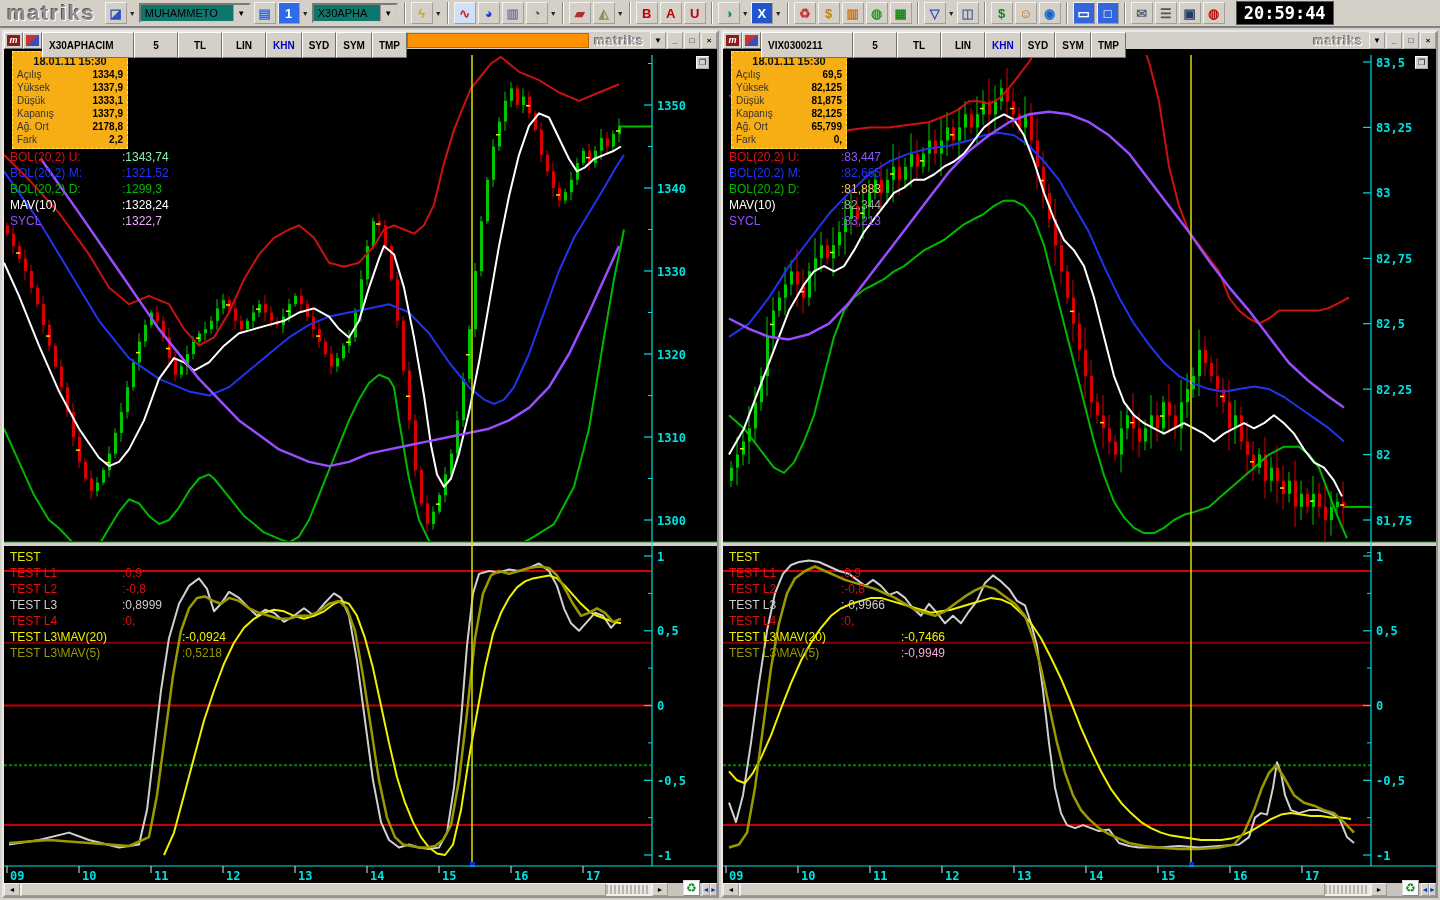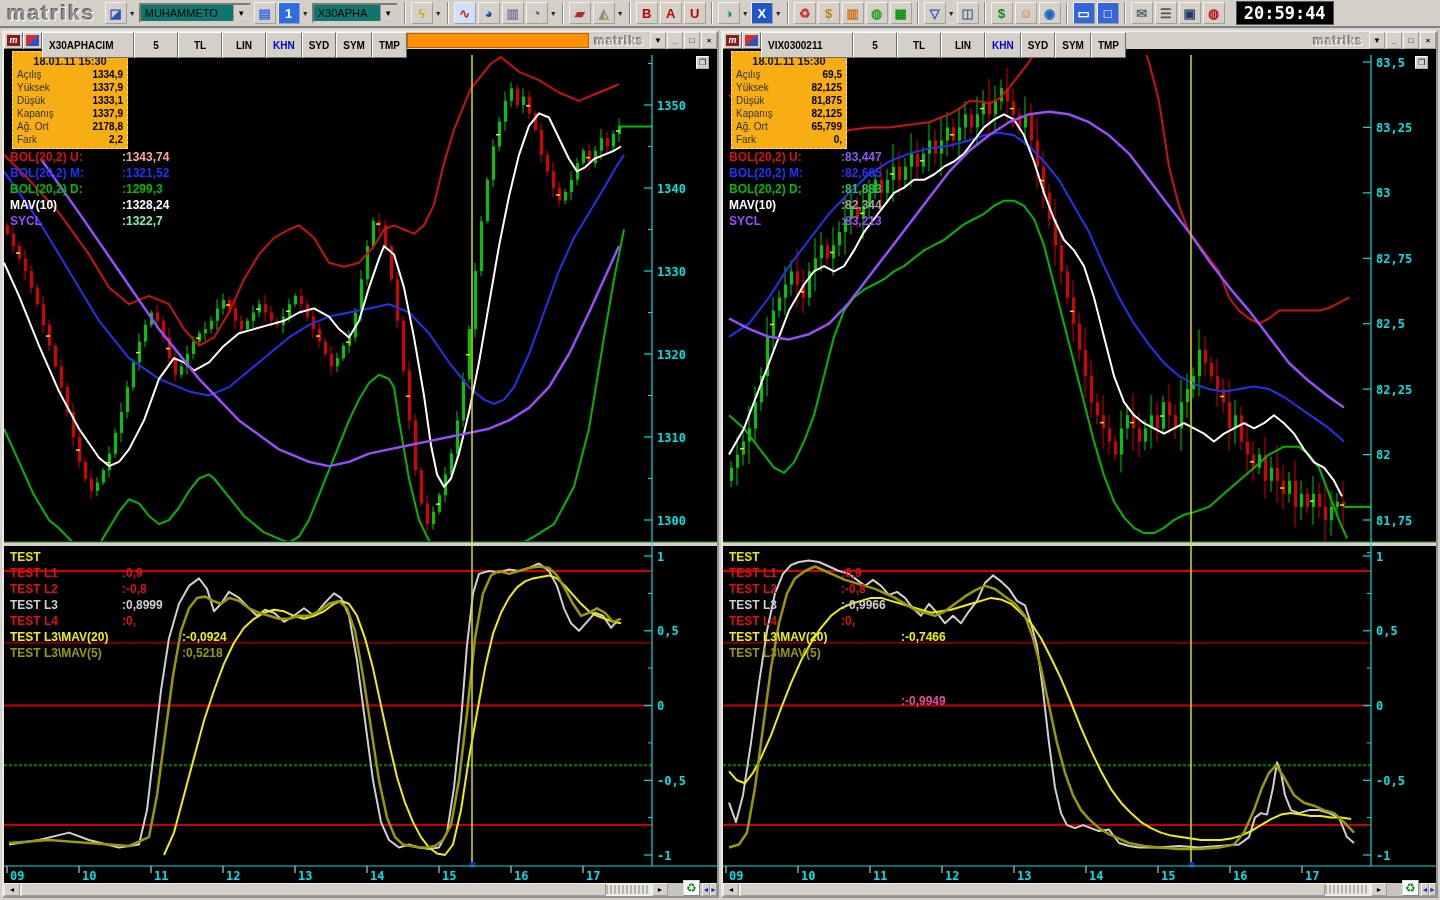--- a/index.html
+++ b/index.html
@@ -25,21 +25,21 @@
   .torange{background:#ff9100;border:1px solid #c06000}
   .tbrand{font-weight:bold;font-size:12px;color:#a8a8a8;text-shadow:1px 1px 0 #fff,-1px -1px 0 #666;letter-spacing:1px;padding:0 5px;display:flex;align-items:center}
   .tbtn{width:16px;background:#d4d0c8;border:1px outset #f0f0f0;display:flex;align-items:center;justify-content:center;font-size:8px;box-sizing:border-box;margin-left:1px}
   .mico{width:13px;height:11px;background:#8b1a1a;color:#fff;font-size:9px;font-weight:bold;line-height:11px;text-align:center}
   .cico{width:13px;height:11px;background:linear-gradient(135deg,#d03030 40%,#3050c0 60%)}
   .infobox{position:absolute;left:8px;top:19px;width:106px;background:#f6ae14;border:1px dashed #ffe94c;padding:2px 4px;color:#111;z-index:5}
   .ib-title{text-align:center;font-weight:bold;font-size:11px;line-height:14px}
   .ib-row{display:flex;justify-content:space-between;font-size:10px;line-height:13px}
   .ib-row .k{font-weight:normal;color:#333}
   .ib-row .v{font-weight:bold;color:#000}
-  .indrows,.lowrows{position:absolute;left:6px;z-index:4;font-weight:bold;font-size:12px;line-height:16px}
+  .indrows,.lowrows{position:absolute;left:6px;z-index:4;font-weight:normal;font-size:12px;line-height:16px}
   .indrows{top:117px}
   .lowrows{top:517px}
   .irow{display:flex;white-space:pre}
   .chartsvg{position:absolute;left:0;top:0;width:713px;height:864px;z-index:1}
   .restore{position:absolute;left:692px;top:24px;width:13px;height:13px;background:#d4d0c8;border:1px outset #fff;z-index:5;font-size:8px;line-height:11px;text-align:center;box-sizing:border-box}
   
   .sb{position:absolute;left:0;top:851px;width:713px;height:13px;background:#c8c4bc;z-index:5}
   .sb .e{position:absolute;height:13px;box-sizing:border-box;display:flex;align-items:center;justify-content:center;font-size:7px;background:#d4d0c8;border:1px outset #f0f0f0}
   .sb .track{position:absolute;left:16px;top:0;width:632px;height:13px;background:#efede7}
   .sb .thumb{position:absolute;left:17px;top:0;width:585px;height:13px;background:#d4d0c8;border:1px outset #f0f0f0;box-sizing:border-box}
@@ -477,25 +477,25 @@
     <div class="ib-row">
         <span class="k">Ağ. Ort</span>
         <span class="v">2178,8</span>
       </div>
     <div class="ib-row">
         <span class="k">Fark</span>
         <span class="v">2,2</span>
       </div>
   </div>
   <div class="indrows">
-      <div class="irow"><span style="width: 112px; color: rgb(221, 17, 17);">BOL(20,2) U:</span><span style="color: #fca5a5;">:1343,74</span></div>
+      <div class="irow"><span style="width: 112px; color: rgb(221, 17, 17);">BOL(20,2) U:</span><span style="color: #86efac;">:1343,74</span></div>
       <div class="irow"><span style="width: 112px; color: rgb(34, 51, 255);">BOL(20,2) M:</span><span style="color: rgb(34, 51, 255);">:1321,52</span></div>
       <div class="irow"><span style="width: 112px; color: rgb(0, 187, 0);">BOL(20,2) D:</span><span style="color: rgb(0, 187, 0);">:1299,3</span></div>
       <div class="irow"><span style="width: 112px; color: rgb(255, 255, 255);">MAV(10)</span><span style="color: rgb(255, 255, 255);">:1328,24</span></div>
-      <div class="irow"><span style="width: 112px; color: rgb(154, 77, 255);">SYCL</span><span style="color: #86efac;">:1322,7</span></div>
+      <div class="irow"><span style="width: 112px; color: rgb(154, 77, 255);">SYCL</span><span style="color: #f0abfc;">:1322,7</span></div>
     </div>
   <div class="lowrows">
       <div class="irow"><span style="width: 112px; color: rgb(232, 232, 0);">TEST</span><span style="color: rgb(232, 232, 0);"></span></div>
       <div class="irow"><span style="width: 112px; color: rgb(221, 17, 17);">TEST L1</span><span style="color: rgb(221, 17, 17);">:0,9</span></div>
       <div class="irow"><span style="width: 112px; color: rgb(221, 17, 17);">TEST L2</span><span style="color: rgb(221, 17, 17);">:-0,8</span></div>
       <div class="irow"><span style="width: 112px; color: rgb(207, 207, 207);">TEST L3</span><span style="color: rgb(207, 207, 207);">:0,8999</span></div>
       <div class="irow"><span style="width: 112px; color: rgb(221, 17, 17);">TEST L4</span><span style="color: rgb(221, 17, 17);">:0,</span></div>
       <div class="irow"><span style="width: 172px; color: rgb(240, 240, 0);">TEST L3\MAV(20)</span><span style="color: rgb(240, 240, 0);">:-0,0924</span></div>
       <div class="irow"><span style="width: 172px; color: rgb(154, 154, 0);">TEST L3\MAV(5)</span><span style="color: rgb(154, 154, 0);">:0,5218</span></div>
     </div>
@@ -875,32 +875,32 @@
         <span class="v">65,799</span>
       </div>
     <div class="ib-row">
         <span class="k">Fark</span>
         <span class="v">0,</span>
       </div>
   </div>
   <div class="indrows">
       <div class="irow"><span style="width: 112px; color: rgb(221, 17, 17);">BOL(20,2) U:</span><span style="color: #8b5cf6;">:83,447</span></div>
       <div class="irow"><span style="width: 112px; color: rgb(34, 51, 255);">BOL(20,2) M:</span><span style="color: rgb(34, 51, 255);">:82,665</span></div>
-      <div class="irow"><span style="width: 112px; color: rgb(0, 187, 0);">BOL(20,2) D:</span><span style="color: #22c55e; text-align: center;">:81,883</span></div>
+      <div class="irow"><span style="width: 112px; color: rgb(0, 187, 0);">BOL(20,2) D:</span><span style="color: #fdba74; text-align: center;">:81,883</span></div>
       <div class="irow"><span style="width: 112px; color: rgb(255, 255, 255);">MAV(10)</span><span style="color: #a3a3a3;">:82,344</span></div>
       <div class="irow"><span style="width: 112px; color: rgb(154, 77, 255);">SYCL</span><span style="color: rgb(154, 77, 255);">:83,213</span></div>
     </div>
   <div class="lowrows">
       <div class="irow"><span style="width: 112px; color: rgb(232, 232, 0);">TEST</span><span style="color: rgb(232, 232, 0);"></span></div>
       <div class="irow"><span style="width: 112px; color: rgb(221, 17, 17);">TEST L1</span><span style="color: rgb(221, 17, 17);">:0,9</span></div>
       <div class="irow"><span style="width: 112px; color: rgb(221, 17, 17);">TEST L2</span><span style="color: rgb(221, 17, 17);">:-0,8</span></div>
       <div class="irow"><span style="width: 112px; color: rgb(207, 207, 207);">TEST L3</span><span style="color: rgb(207, 207, 207);">:-0,9966</span></div>
       <div class="irow"><span style="width: 112px; color: rgb(221, 17, 17);">TEST L4</span><span style="color: rgb(221, 17, 17);">:0,</span></div>
       <div class="irow"><span style="width: 172px; color: rgb(240, 240, 0);">TEST L3\MAV(20)</span><span style="color: rgb(240, 240, 0);">:-0,7466</span></div>
-      <div class="irow"><span style="width: 172px; color: rgb(154, 154, 0);">TEST L3\MAV(5)</span><span style="color: #ec4899; margin-top: 48px;">:-0,9949</span></div>
+      <div class="irow"><span style="width: 172px; color: rgb(154, 154, 0);">TEST L3\MAV(5)</span><span style="color: #f9a8d4;">:-0,9949</span></div>
     </div>
   <div class="sb">
       <span class="track"></span>
       <span class="thumb"></span>
       <span class="hatch"></span>
       <span class="e " style="left: 0px; width: 16px;">◄</span>
       <span class="e " style="left: 648px; width: 16px;">►</span>
       <span class="refr">♻</span>
       <span class="e tiny" style="left: 698px; width: 8px;">◄</span>
       <span class="e tiny" style="left: 706px; width: 7px;">►</span>

